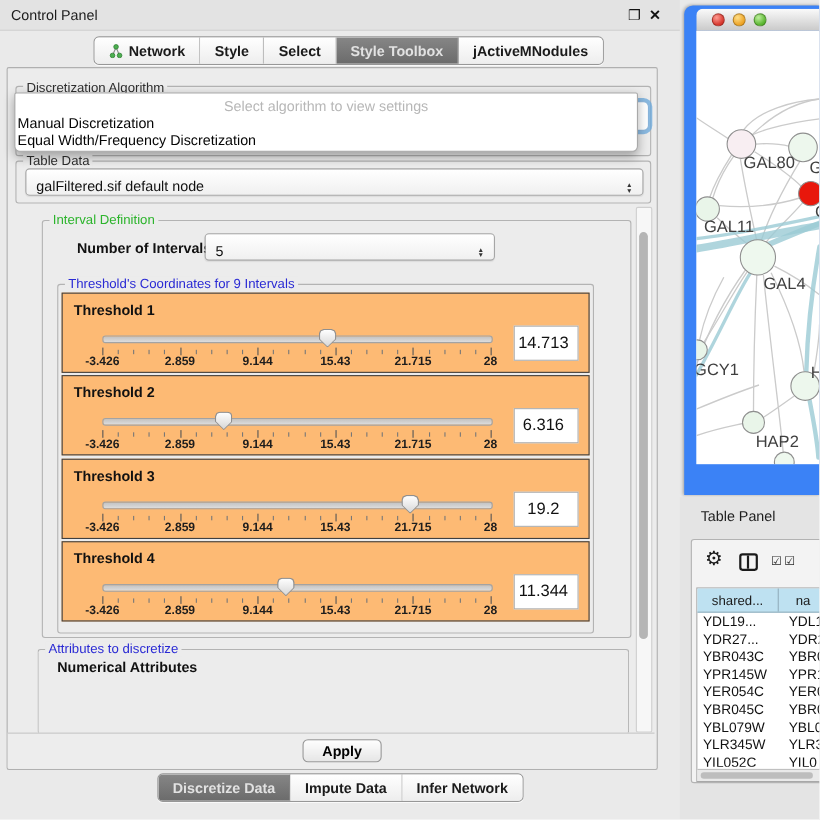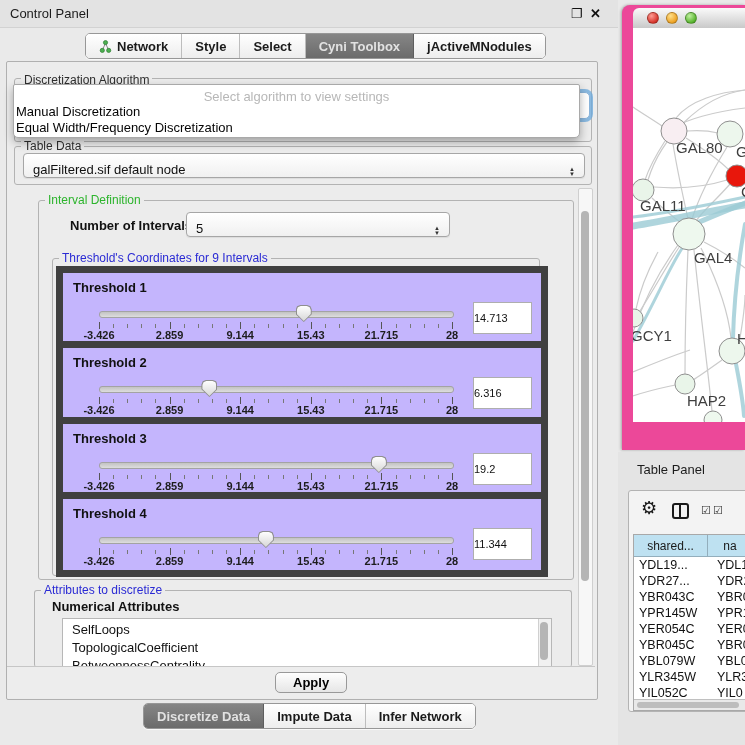--- a/index.html
+++ b/index.html
@@ -47,49 +47,49 @@
          box-shadow:0 0 0 3px rgba(106,168,220,.75);z-index:30}
 
   
   .popup{left:13px;top:84px;width:565px;height:52px;background:#fff;border:1px solid #a9a9a9;
          border-radius:2px 2px 5px 5px;box-shadow:0 4px 10px rgba(0,0,0,.32);z-index:40;font-size:13px}
   .popup .hint{position:absolute;top:4px;left:0;right:0;text-align:center;color:#b7b7b7}
   .popup .opt1{position:absolute;top:19px;left:2px;font-weight:normal;color:#050505}
   .popup .opt2{position:absolute;top:35px;left:2px;color:#050505}
 
   
-  .tpanel{left:56px;width:478px;height:71px;background:#c4b5fd;border:7px solid #404040}
+  .tpanel{left:56px;width:478px;height:71px;background:#fdba74;border:1px solid #404040}
   .tpanel .ttitle{position:absolute;left:10px;top:7px;font-size:13px;font-weight:bold}
   .track{position:absolute;left:36px;top:38px;width:353px;height:5px;border-radius:3px;
          background:linear-gradient(#c3c3c3,#dddddd);border:1px solid #a3a3a3}
   .thumb{position:absolute;top:-7px;width:16px;height:17px;
          clip-path:polygon(28% 0%,72% 0%,92% 8%,100% 26%,100% 54%,50% 100%,0% 54%,0% 26%,8% 8%);
          background:#8f8f8f}
   .thumb::after{content:"";position:absolute;inset:1px;background:linear-gradient(#fefefe,#d7d7d7);
          clip-path:polygon(28% 0%,72% 0%,92% 8%,100% 26%,100% 54%,50% 100%,0% 54%,0% 26%,8% 8%)}
   .ticks{position:absolute;left:36px;top:49px;width:353px;height:8px}
   .ticks .tick{position:absolute;top:0;width:1px;height:7px;background:#555}
   .ticks .tick.minor{height:4px;top:2px;background:#777}
   .ticklabels{position:absolute;left:36px;top:56px;width:353px;height:12px;font-size:11px;font-weight:bold;color:#1d1d1d}
   .ticklabels span{position:absolute;transform:translateX(-50%);white-space:nowrap}
   .valbox{position:absolute;left:410px;top:29px;width:52px;height:30px;background:#fff;border:1px solid #aeaeae;
-          font-size:11px;text-align:left;line-height:30px;padding-right:5px}
+          font-size:15px;text-align:center;line-height:30px;padding-right:5px}
 
   
   .listbox{left:62px;top:618px;width:488px;height:48px;background:#fff;border:1px solid #b7b7b7;overflow:hidden}
   .listbox ul{margin:2px 0 0 0;padding:0 0 0 9px;list-style:none;font-size:13px;line-height:18px;color:#111}
   .list-vscroll{position:absolute;right:0;top:0;width:12px;height:100%;background:#f1f1f1;border-left:1px solid #d0d0d0}
   .list-vscroll .thumbv{position:absolute;left:1px;top:3px;width:8px;height:38px;background:#b5b5b5;border-radius:5px}
 
   .apply-strip{left:7px;top:666px;width:588px;height:31px;background:#ededed;border-top:1px solid #c6c6c6;z-index:10}
   .btn{position:absolute;left:268px;top:5px;background:linear-gradient(#fefefe,#e6e6e6);border:1px solid #999;
        border-radius:5px;font-size:13px;font-weight:bold;padding:2px 17px}
 
   
-  .netwin{left:622px;top:5px;width:123px;height:445px;background:#ec4899;border-radius:8px 0 0 0;
+  .netwin{left:622px;top:5px;width:123px;height:445px;background:#3b82f6;border-radius:8px 0 0 0;
           box-shadow:-1px 0 3px rgba(0,0,0,.3)}
   .net-titlebar{position:absolute;left:11px;top:3px;right:0;height:20px;border-radius:6px 0 0 0;
           background:linear-gradient(#fafafa,#c9c9c9);border-bottom:1px solid #8d8d8d;
           display:flex;align-items:center;gap:7px;padding-left:14px}
   .light{width:12px;height:12px;border-radius:50%;border:1px solid rgba(0,0,0,.25);box-sizing:border-box}
   .light.red{background:radial-gradient(circle at 35% 30%,#ff9d94,#d6352b 70%)}
   .light.yellow{background:radial-gradient(circle at 35% 30%,#ffe08a,#eda224 70%)}
   .light.green{background:radial-gradient(circle at 35% 30%,#c0f0a0,#58b42e 70%)}
   .net-canvas{position:absolute;left:11px;top:23px;width:112px;height:394px;background:#fff;overflow:hidden}
 
@@ -137,21 +137,21 @@
         </span>
         <span>Network</span>
       </div>
       <div class="tab">
         <span>Style</span>
       </div>
       <div class="tab">
         <span>Select</span>
       </div>
       <div class="tab active">
-        <span>Cyni Toolbox</span>
+        <span>Style Toolbox</span>
       </div>
       <div class="tab">
         <span>jActiveMNodules</span>
       </div>
     </div>
 
     <div class="abs content"></div>
 
     <div class="abs grp" style="left:14px;top:78px;width:576px;height:62px">
       <span class="glabel" style="top:-6px">Discretization Algorithm</span>
@@ -362,30 +362,20 @@
           <span style="left: 80%;">21.715</span>
           <span style="left: 100%;">28</span>
         </div>
       <div class="valbox">11.344</div>
     </div>
 
     <div class="abs grp" style="left:34px;top:590px;width:536px;height:76px;border-bottom:none">
       <span class="glabel blue">Attributes to discretize</span>
     </div>
     <div class="abs" style="left:52px;top:599px;font-size:13px;font-weight:bold">Numerical Attributes</div>
-    <div class="abs listbox">
-      <ul>
-          <li>SelfLoops</li>
-          <li>TopologicalCoefficient</li>
-          <li>BetweennessCentrality</li>
-        </ul>
-      <div class="list-vscroll">
-          <div class="thumbv"></div>
-        </div>
-    </div>
 
     <div class="abs apply-strip">
       <button class="btn">Apply</button>
     </div>
 
     <div class="abs vscroll">
         <div class="thumbv"></div>
       </div>
 
     <div class="abs seg bottom-tabs">

